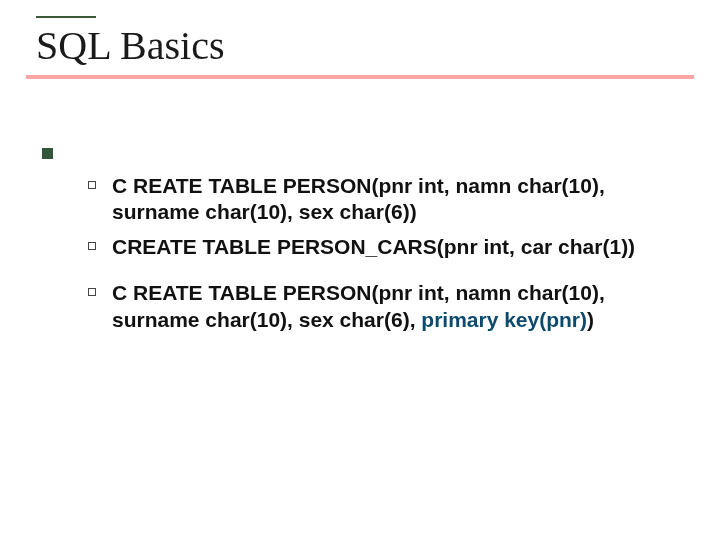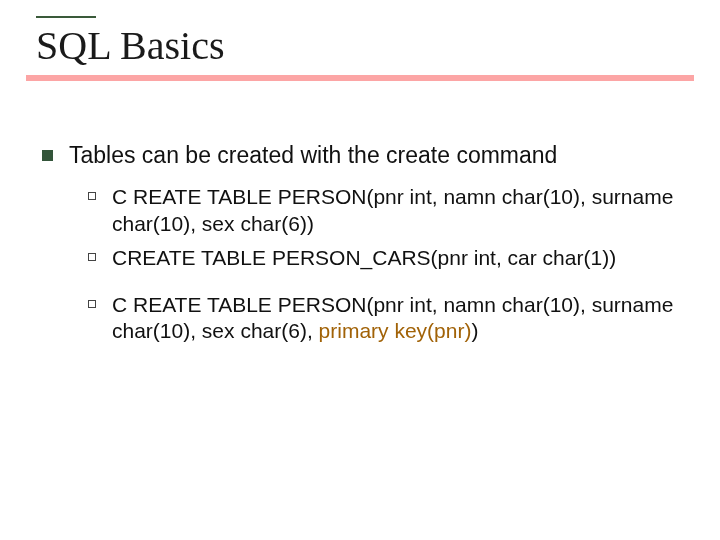--- a/index.html
+++ b/index.html
@@ -3,21 +3,21 @@
 <meta charset="utf-8">
 <style>
   * { margin: 0; padding: 0; box-sizing: border-box; }
   html, body { width: 720px; height: 540px; background: #fff; font-family: Arial, Helvetica, sans-serif; }
   .slide {
     width: 720px; height: 540px;
     padding: 18px 26px;
     position: relative;
   }
   .title-wrap {
-    border-bottom: 6px solid #fca5a5;
+    border-bottom: 4px solid #fca5a5;
     padding-bottom: 6px;
     margin-bottom: 60px;
     margin-top: 4px;
   }
   .title {
     font-family: "Times New Roman", Times, serif;
     font-size: 40px;
     font-weight: 400;
     color: #1a1a1a;
     padding-left: 10px;
@@ -50,47 +50,47 @@
   .l1-text { line-height: 1.28; }
   .l2-group {
     margin-left: 46px;
     margin-bottom: 20px;
   }
   .l2 {
     display: flex;
     align-items: flex-start;
     font-size: 21px;
     margin-bottom: 8px;
+    font-weight: bold;
   }
   .l2 .bullet {
     width: 8px; height: 8px;
     border: 1px solid #444;
     margin-top: 8px;
     margin-right: 16px;
     flex: none;
     box-sizing: border-box;
     background: #fff;
   }
   .l2-text { line-height: 1.26; }
-  .highlight { color: #a16207; }
+  .highlight { color: #0c4a6e; }
 </style>
 </head>
 <body>
 
 <div class="slide">
   <div class="title-topline"></div>
   <div class="title-wrap">
     <div class="title">SQL Basics</div>
   </div>
 
   <div class="content">
 
     <div class="l1">
       <span class="bullet"></span>
-      <span class="l1-text">Tables can be created with the create command</span>
     </div>
     <div class="l2-group">
       <div class="l2">
         <span class="bullet"></span>
         <span class="l2-text">C REATE TABLE PERSON(pnr int, namn char(10), surname char(10), sex char(6))</span>
       </div>
       <div class="l2">
         <span class="bullet"></span>
         <span class="l2-text">CREATE TABLE PERSON_CARS(pnr int, car char(1))</span>
       </div>

